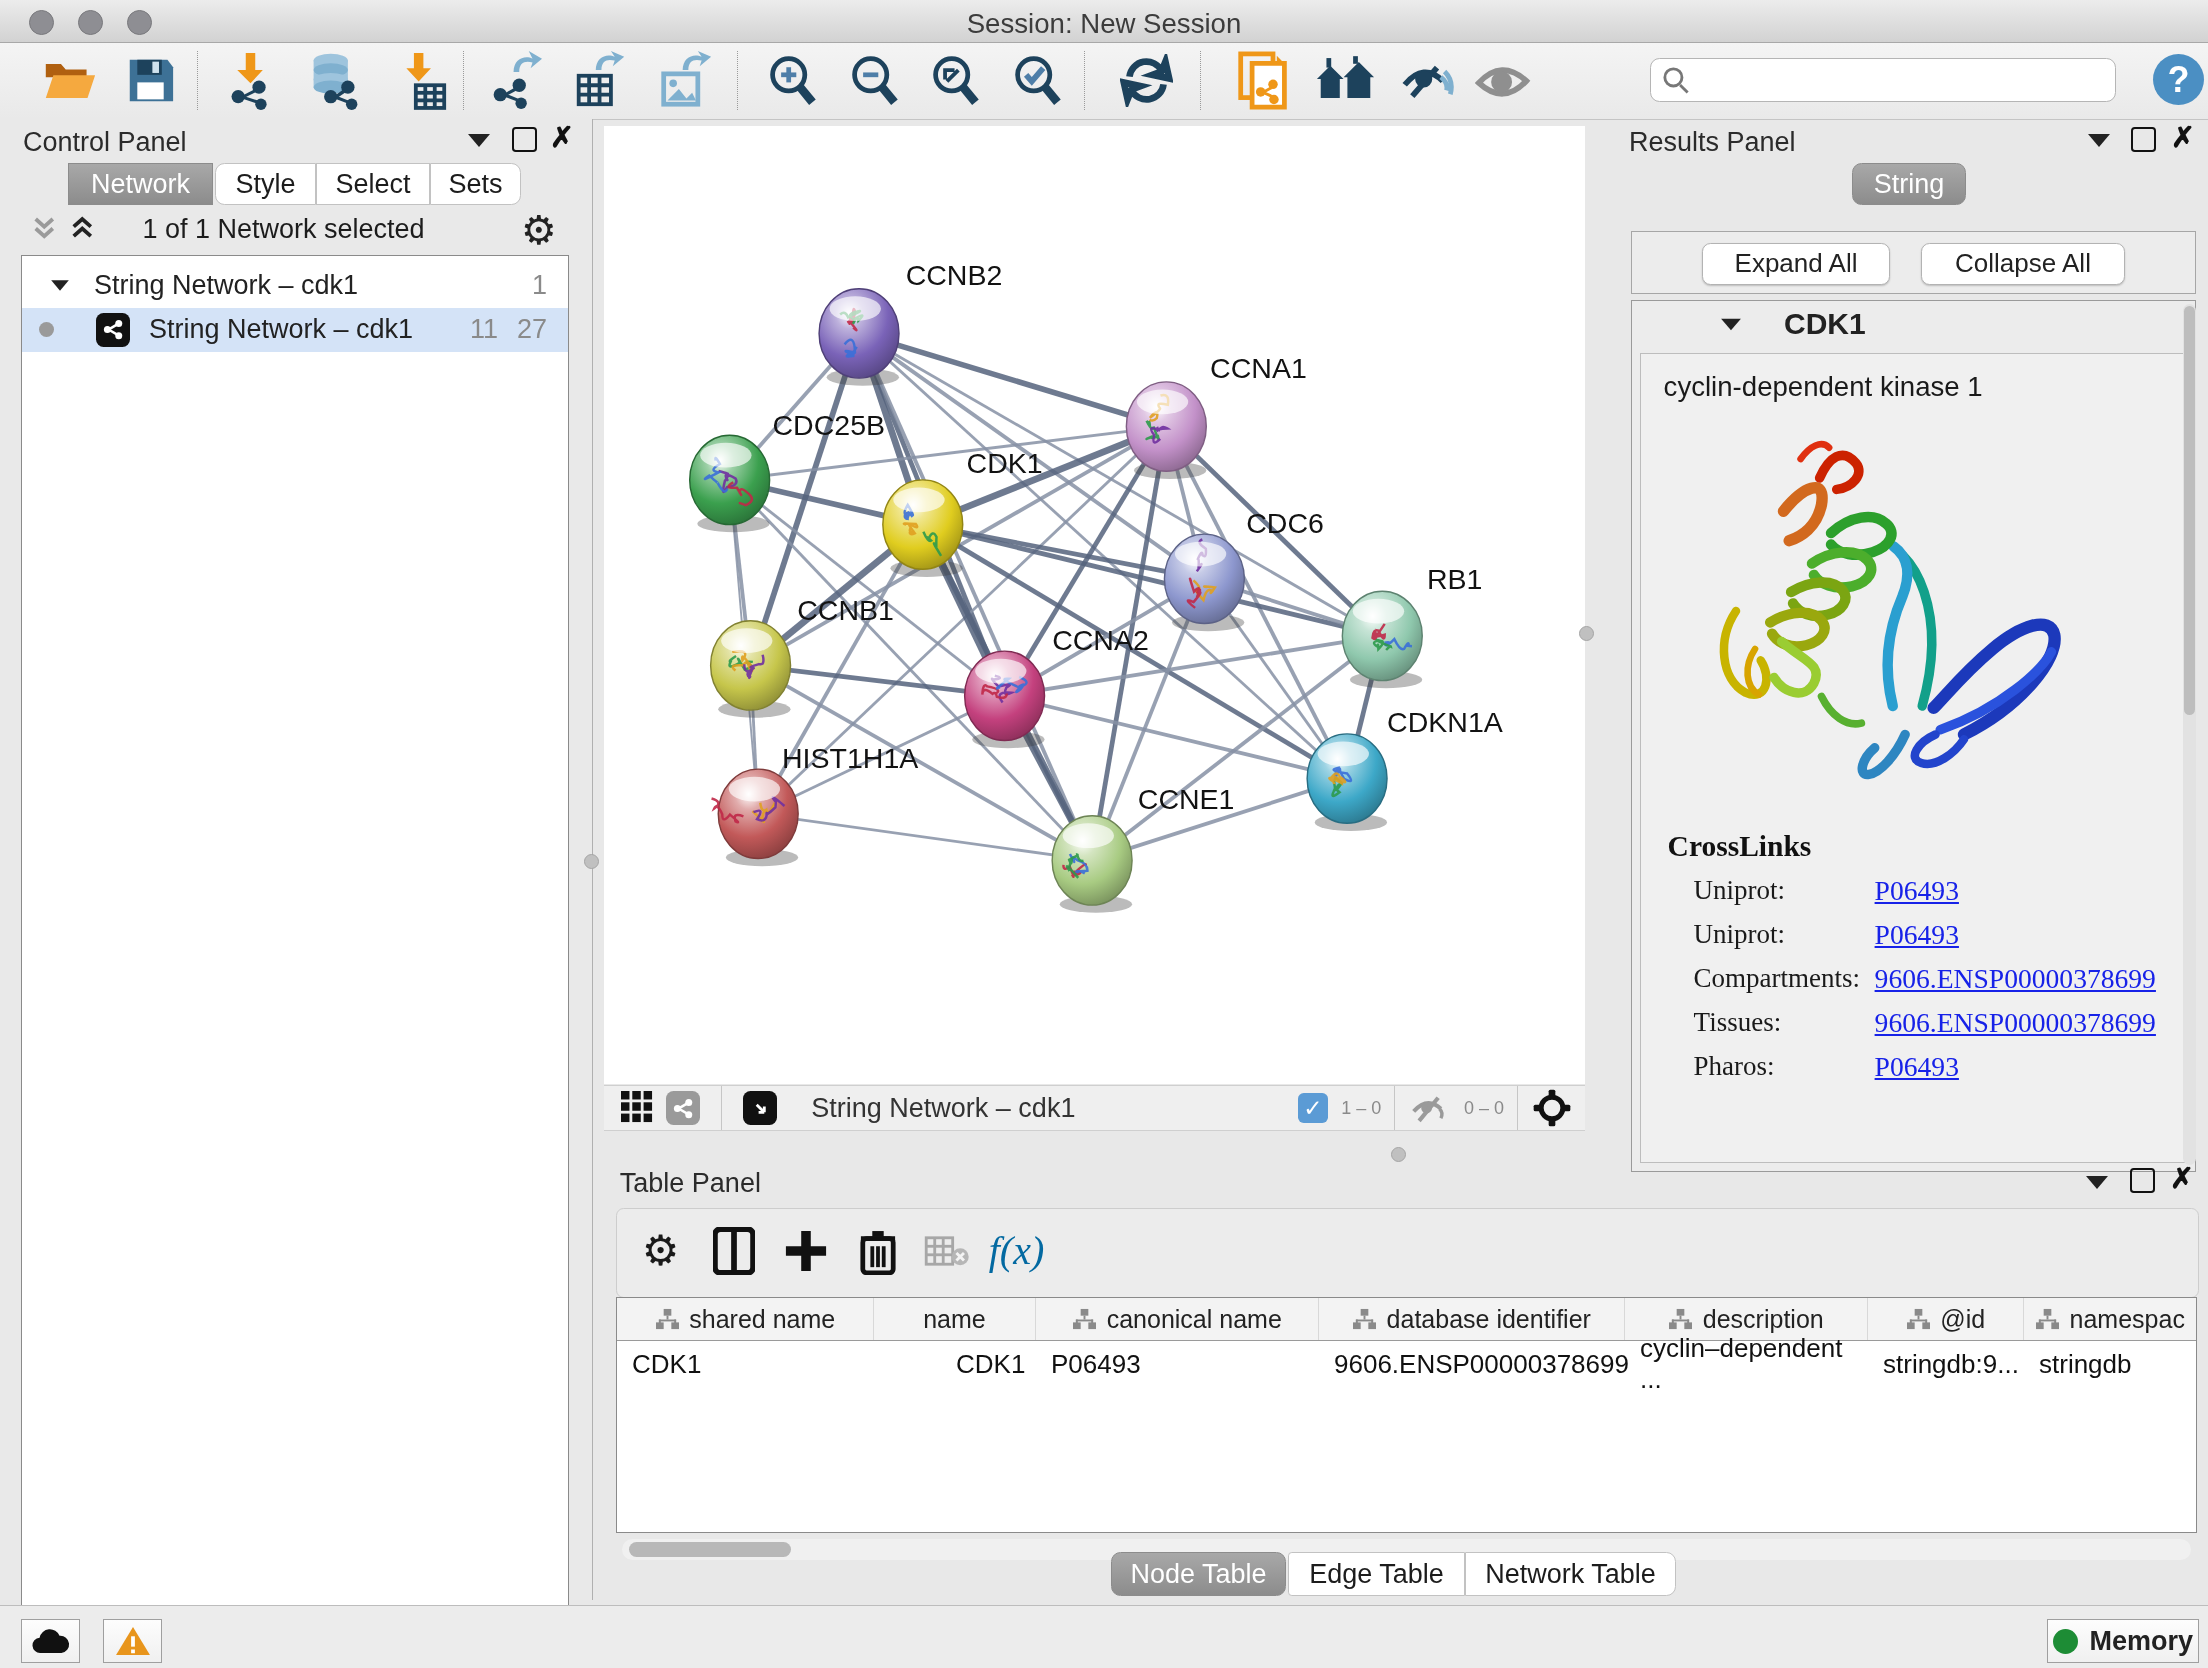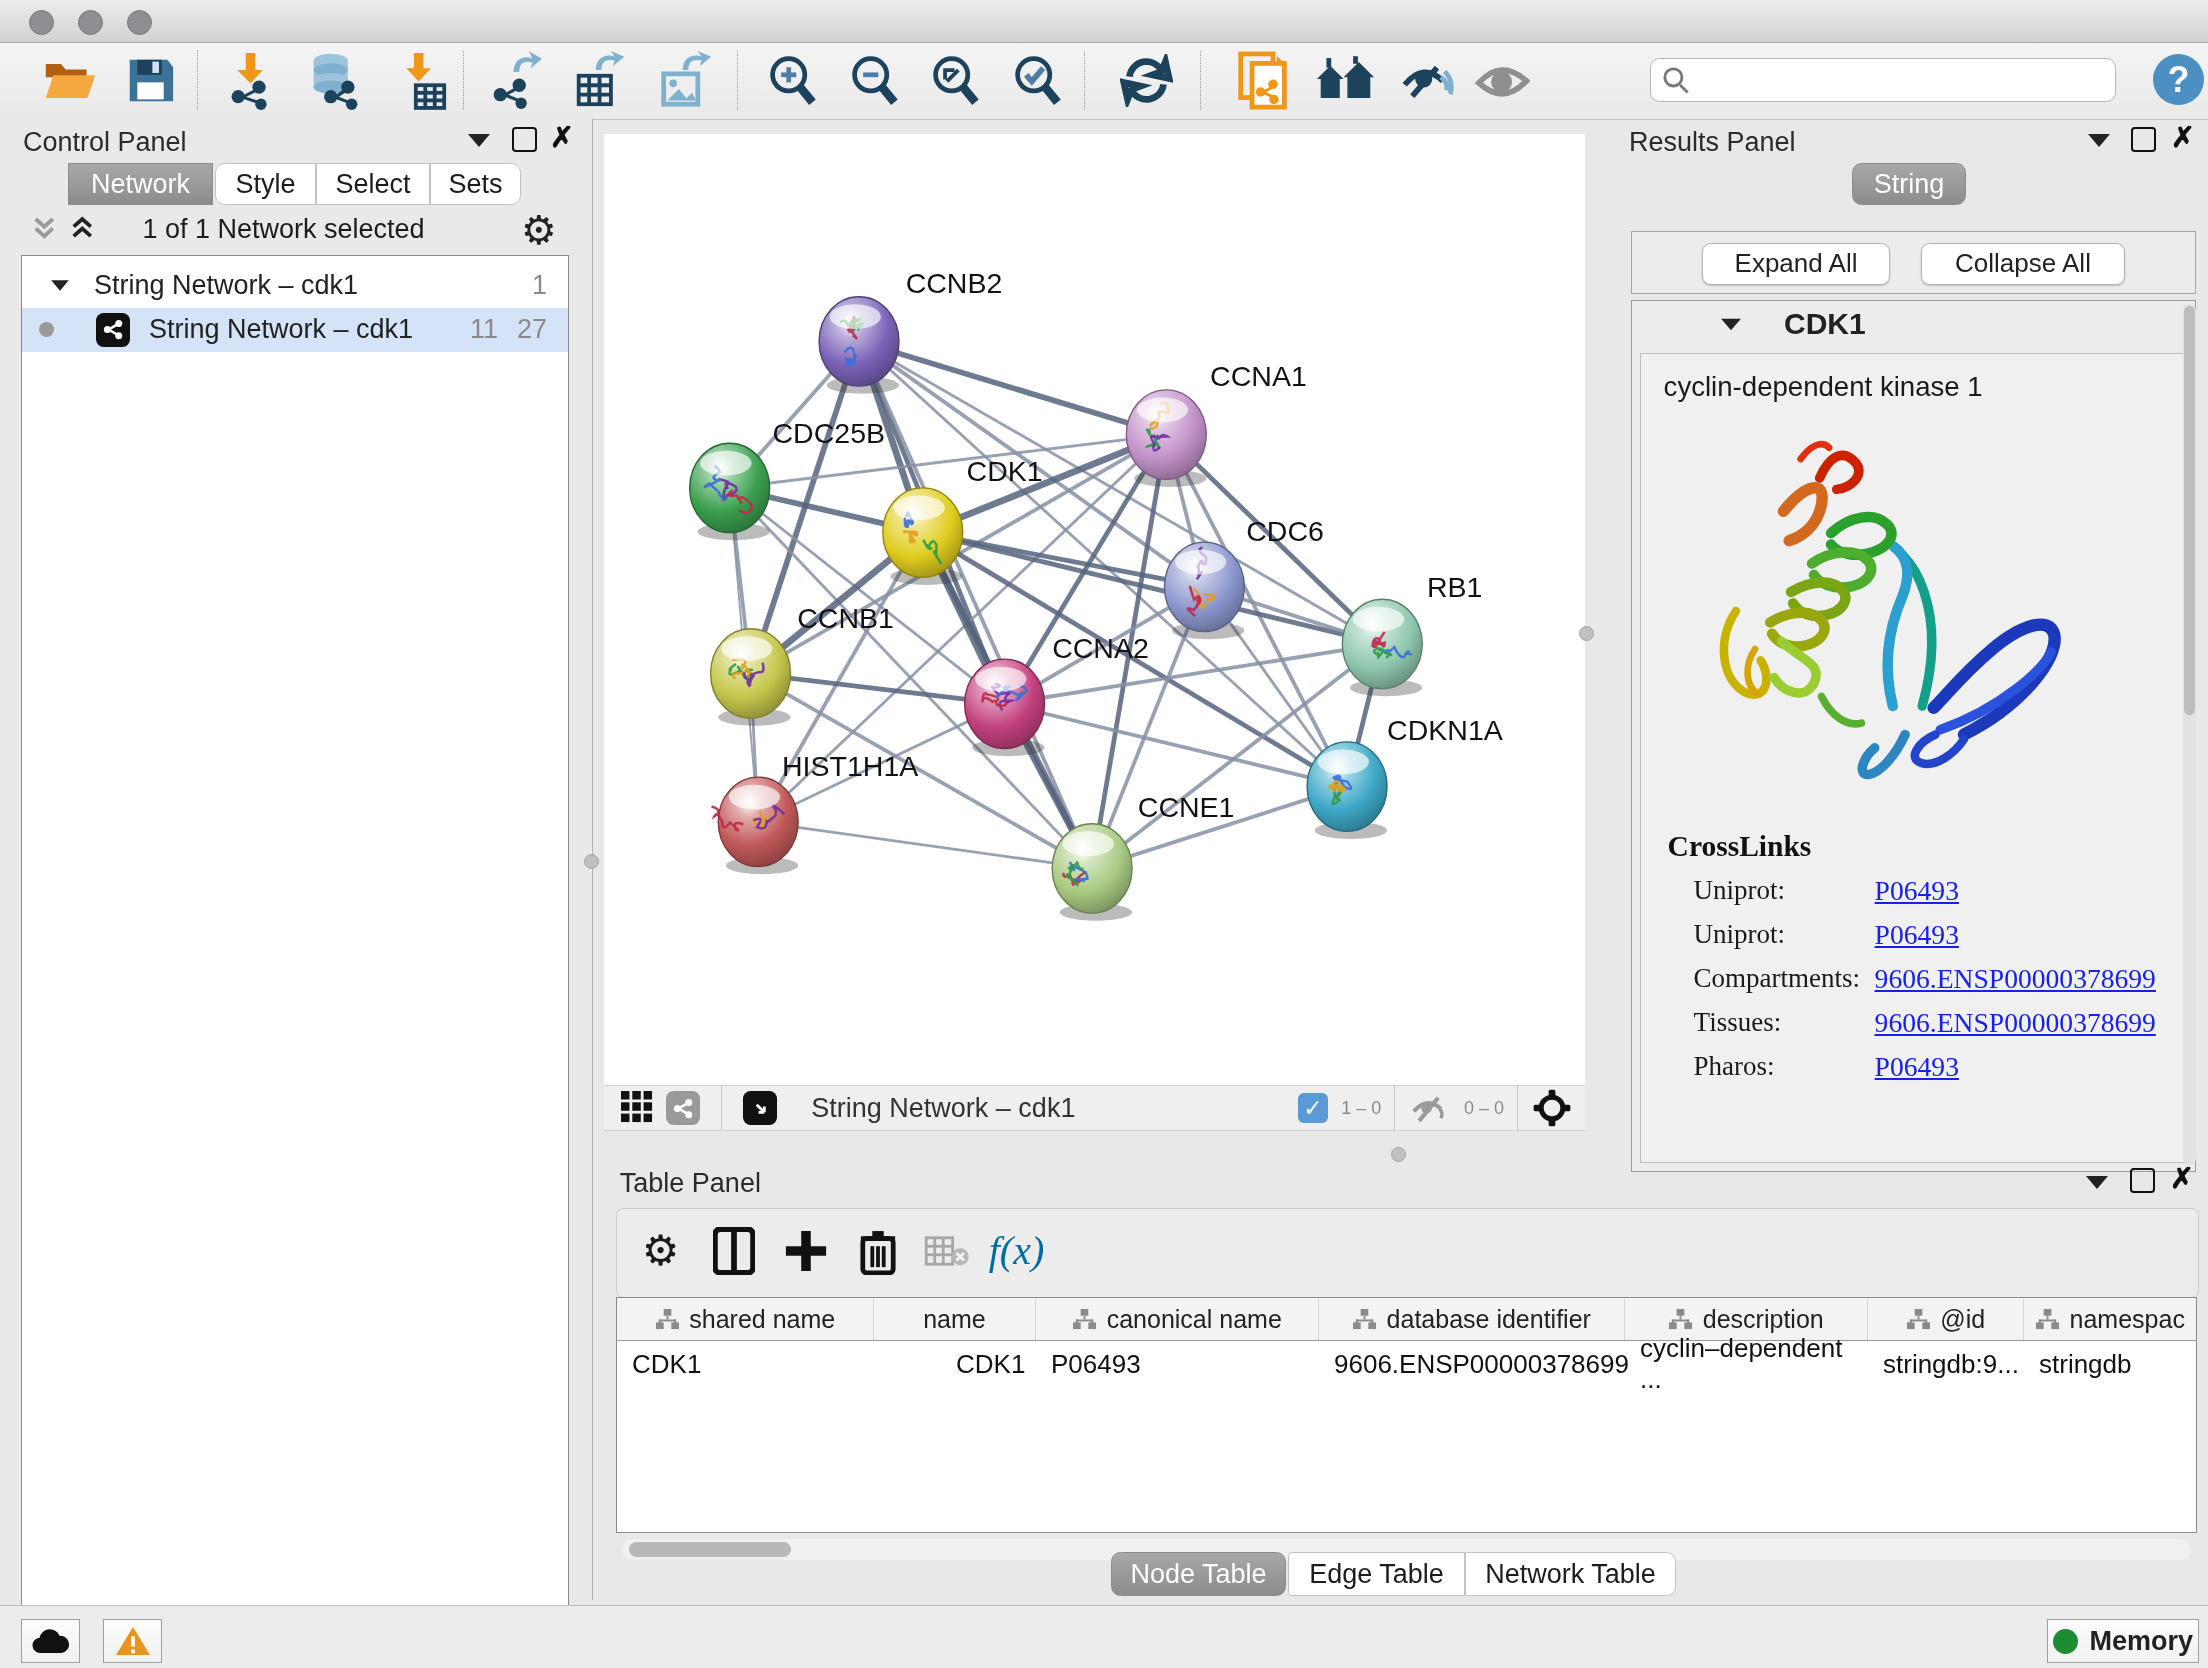--- a/index.html
+++ b/index.html
@@ -24,21 +24,21 @@
   .tab{height:42px;display:flex;align-items:center;justify-content:center;font-size:27px;background:#fff;border:1px solid #c2c2c2;color:#1c1c1c;box-sizing:border-box;}
   .tab.sel{background:linear-gradient(#a8a8a8,#8c8c8c);color:#fff;border-color:#8c8c8c;}
   
   #control-panel{left:0;top:119px;width:592px;height:1481px;background:#e9e9e9;border-right:1px solid #b0b0b0;}
   #cp-tabs .tab{position:absolute;top:0;}
   #cp-tree{position:absolute;left:21px;top:136px;width:548px;height:1432px;background:#fff;border:1.9px solid #8a8a8a;box-sizing:border-box;}
   .tree-row{position:relative;height:44px;display:flex;align-items:center;font-size:27px;}
   .tree-row.sel{background:#d4e3f7;}
   .share-badge{width:34px;height:34px;background:#111;border-radius:7.6px;display:flex;align-items:center;justify-content:center;}
   
-  #net-canvas{left:604px;top:126px;width:981px;height:958px;background:#fff;margin-top:8px;}
+  #net-canvas{left:604px;top:126px;width:981px;height:958px;background:#fff;}
   #net-footer{left:604px;top:1085px;width:981px;height:44px;background:#efefef;border-top:1px solid #cfcfcf;border-bottom:1px solid #cfcfcf;display:flex;align-items:center;}
   .nf-sep{height:44px;border-left:1px solid #c6c6c6;}
   .nf-text{font-size:27px;color:#333;}
   .nf-gray{color:#8a8a8a;font-size:18px;}
   .blk-badge{width:34px;height:34px;background:#111;border-radius:7.6px;display:flex;align-items:center;justify-content:center;}
   .gray-badge{width:34px;height:34px;background:#9a9a9a;border-radius:7.6px;display:flex;align-items:center;justify-content:center;}
   .chk{width:30px;height:30px;background:#5b9bd5;border-radius:5.7px;color:#fff;font-size:23px;display:flex;align-items:center;justify-content:center;font-family:"DejaVu Sans",sans-serif;}
   .divider-dot{position:absolute;width:13.3px;height:13.3px;border-radius:50%;background:#c0c0c0;border:1px solid #a5a5a5;}
   
   #results-panel{left:1612px;top:119px;width:596px;height:1046px;}
@@ -73,20 +73,21 @@
 </style>
 </head>
 <body>
 
 <div id="app">
 
   <div id="titlebar" class="abs">
     <div class="traffic" style="left:28.5px"></div>
     <div class="traffic" style="left:78px"></div>
     <div class="traffic" style="left:127px"></div>
+    <div id="win-title" class="abs">Session: New Session</div>
   </div>
 
   <div id="toolbar" class="abs">
     <div class="tbtn" style="left:38px">
       <svg width="55" height="48" viewBox="0 0 58 50">
           <path d="M4 8 h16 l5 6 h22 v8 H4z" fill="#b06010"></path>
           <path d="M4 44 L12 20 h44 L48 44z" fill="#f5a93f"></path>
         </svg>
     </div>
     <div class="tbtn" style="left:119px">

